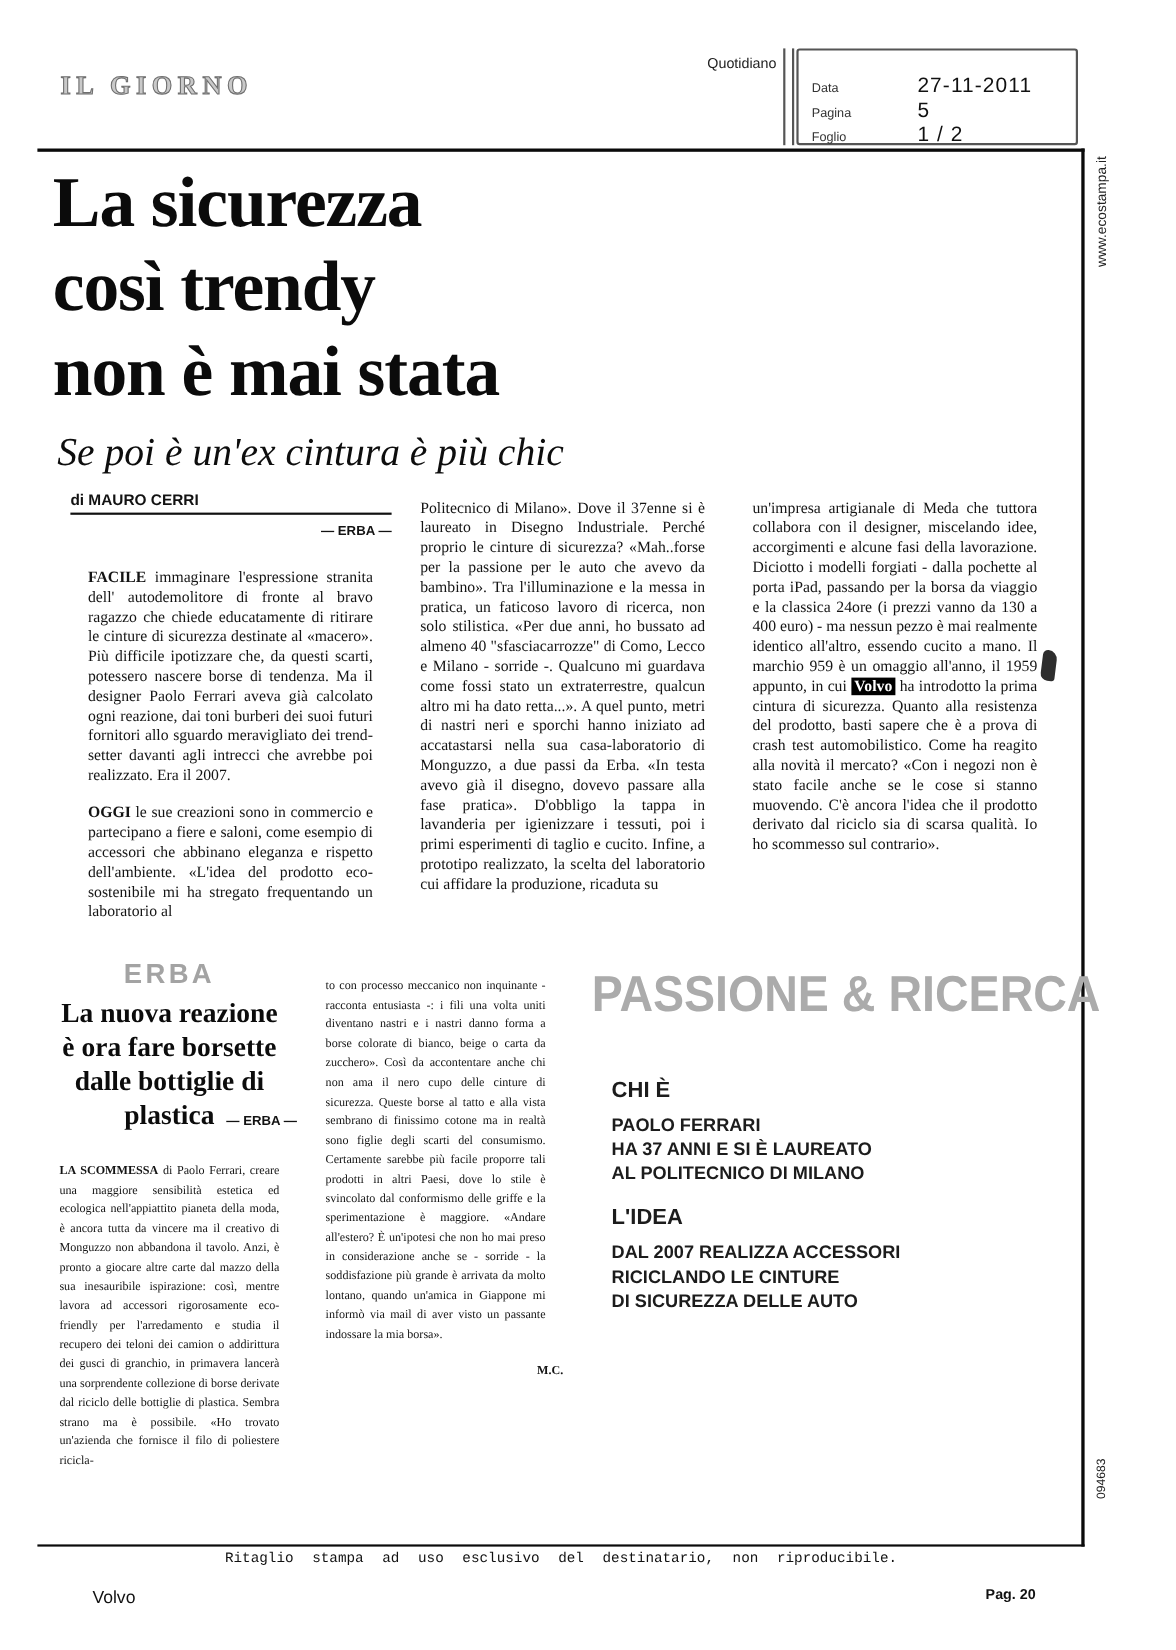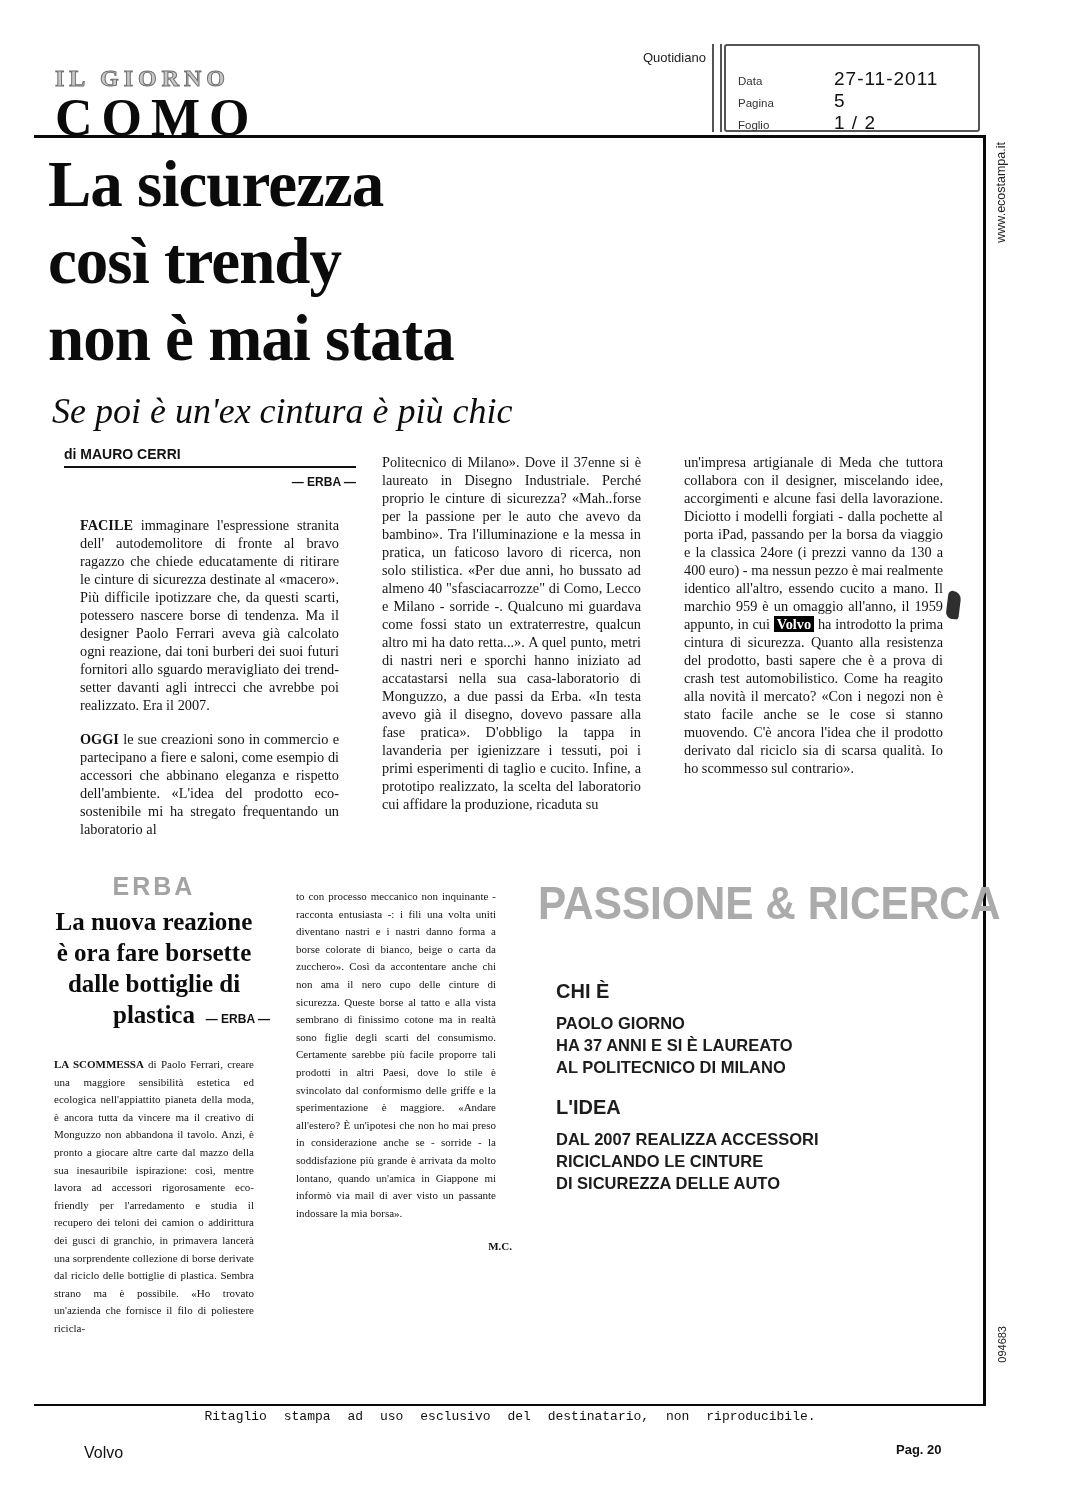--- a/index.html
+++ b/index.html
@@ -83,21 +83,20 @@
   .footer-page{position:absolute;left:896px;top:1442px;font-family:"Liberation Sans",sans-serif;
                font-size:13px;font-weight:700;color:#111;}
 </style>
 </head>
 <body>
 
 <div class="page">
 
   <div class="logo">
     <div class="logo-top">IL GIORNO</div>
-    <div class="logo-bottom">COMO</div>
   </div>
   <div class="quotidiano">Quotidiano</div>
   <div class="dbl-bar"></div>
   <div class="infobox">
     <div class="ib-row">
       <span class="ib-label">Data</span>
       <span class="ib-value">27-11-2011</span>
     </div>
     <div class="ib-row">
       <span class="ib-label">Pagina</span>
@@ -149,21 +148,21 @@
     <p class="para"><span class="lead">LA SCOMMESSA</span> <span>di Paolo Ferrari, creare una maggiore sensibilità estetica ed ecologica nell'appiattito pianeta della moda, è ancora tutta da vincere ma il creativo di Monguzzo non abbandona il tavolo. Anzi, è pronto a giocare altre carte dal mazzo della sua inesauribile ispirazione: così, mentre lavora ad accessori rigorosamente eco-friendly per l'arredamento e studia il recupero dei teloni dei camion o addirittura dei gusci di granchio, in primavera lancerà una sorprendente collezione di borse derivate dal riciclo delle bottiglie di plastica. Sembra strano ma è possibile. «Ho trovato un'azienda che fornisce il filo di poliestere ricicla-</span></p>
   </div>
   <div id="lowB" class="low-col bodytext">
     <p class="para">to con processo meccanico non inquinante - racconta entusiasta -: i fili una volta uniti diventano nastri e i nastri danno forma a borse colorate di bianco, beige o carta da zucchero». Così da accontentare anche chi non ama il nero cupo delle cinture di sicurezza. Queste borse al tatto e alla vista sembrano di finissimo cotone ma in realtà sono figlie degli scarti del consumismo. Certamente sarebbe più facile proporre tali prodotti in altri Paesi, dove lo stile è svincolato dal conformismo delle griffe e la sperimentazione è maggiore. «Andare all'estero? È un'ipotesi che non ho mai preso in considerazione anche se - sorride - la soddisfazione più grande è arrivata da molto lontano, quando un'amica in Giappone mi informò via mail di aver visto un passante indossare la mia borsa».</p>
     <div class="sig">M.C.</div>
   </div>
 
   <div class="panel-title">PASSIONE &amp; RICERCA</div>
   <div id="sec0" class="panel-sec">
     <div class="panel-sec-title">CHI È</div>
-    <div class="panel-line">PAOLO GIORNO</div>
+    <div class="panel-line">PAOLO FERRARI</div>
     <div class="panel-line">HA 37 ANNI E SI È LAUREATO</div>
     <div class="panel-line">AL POLITECNICO DI MILANO</div>
   </div>
   <div id="sec1" class="panel-sec">
     <div class="panel-sec-title">L'IDEA</div>
     <div class="panel-line">DAL 2007 REALIZZA ACCESSORI</div>
     <div class="panel-line">RICICLANDO LE CINTURE</div>
     <div class="panel-line">DI SICUREZZA DELLE AUTO</div>
   </div>
 

